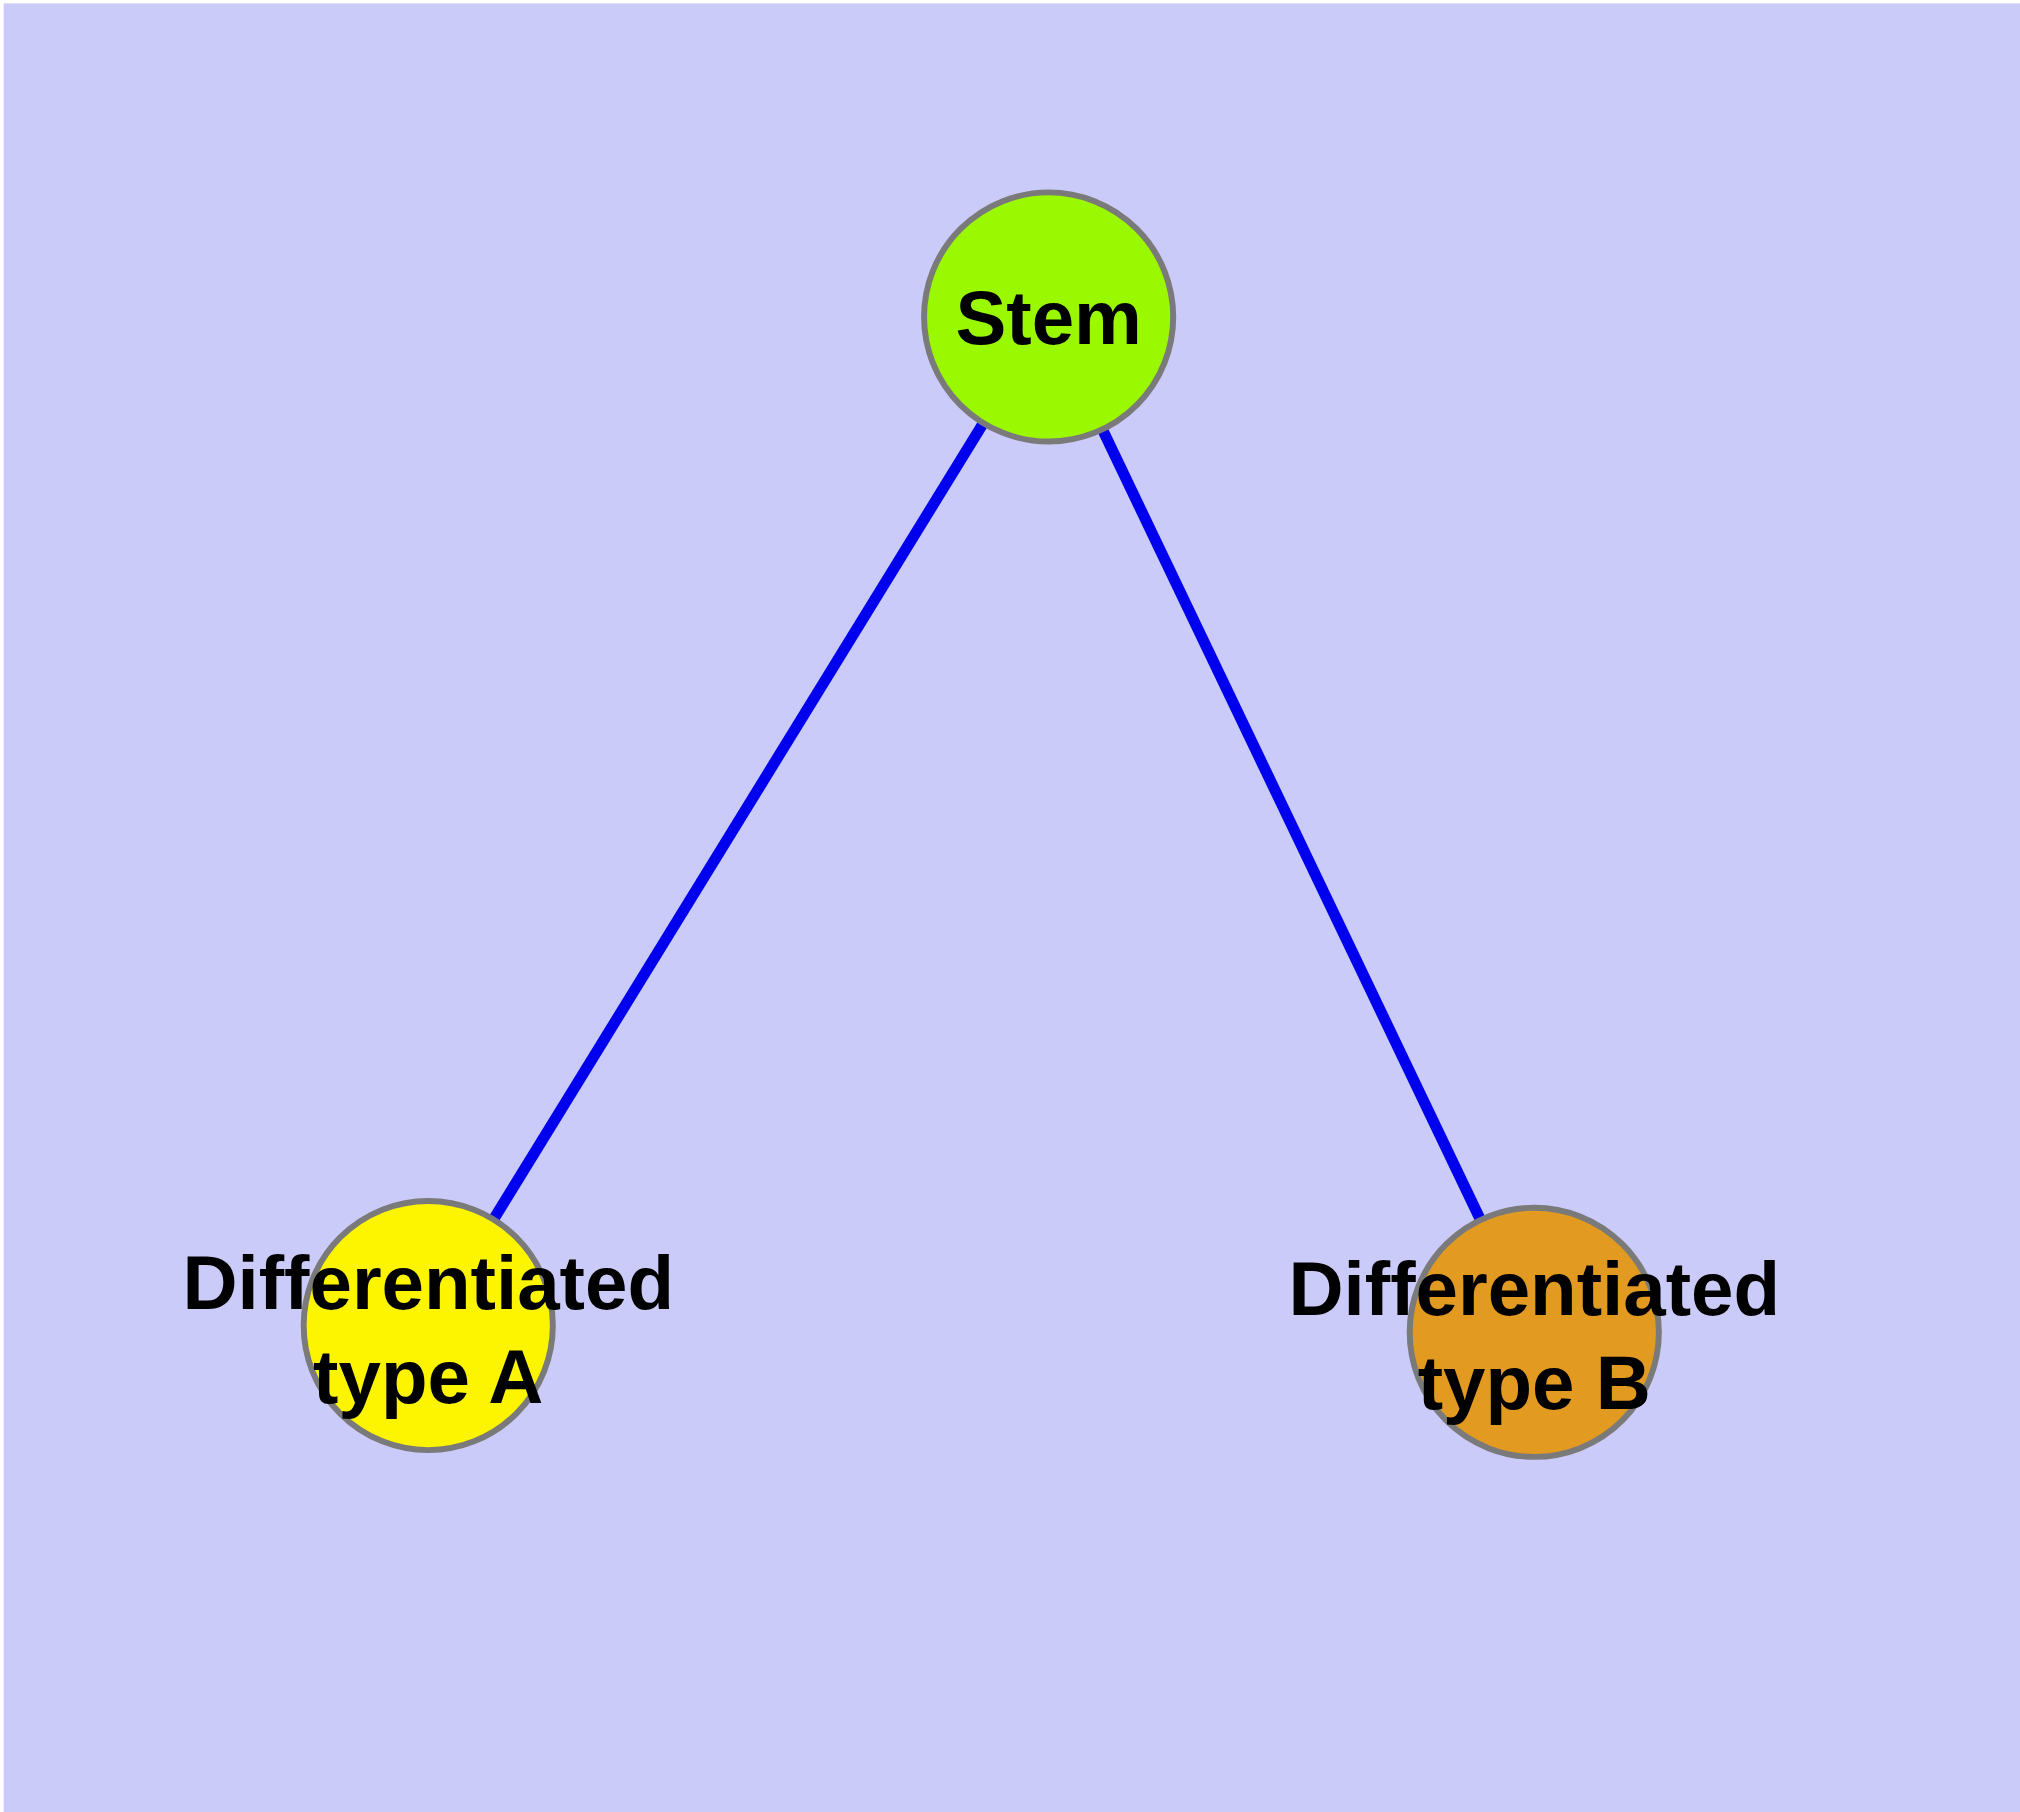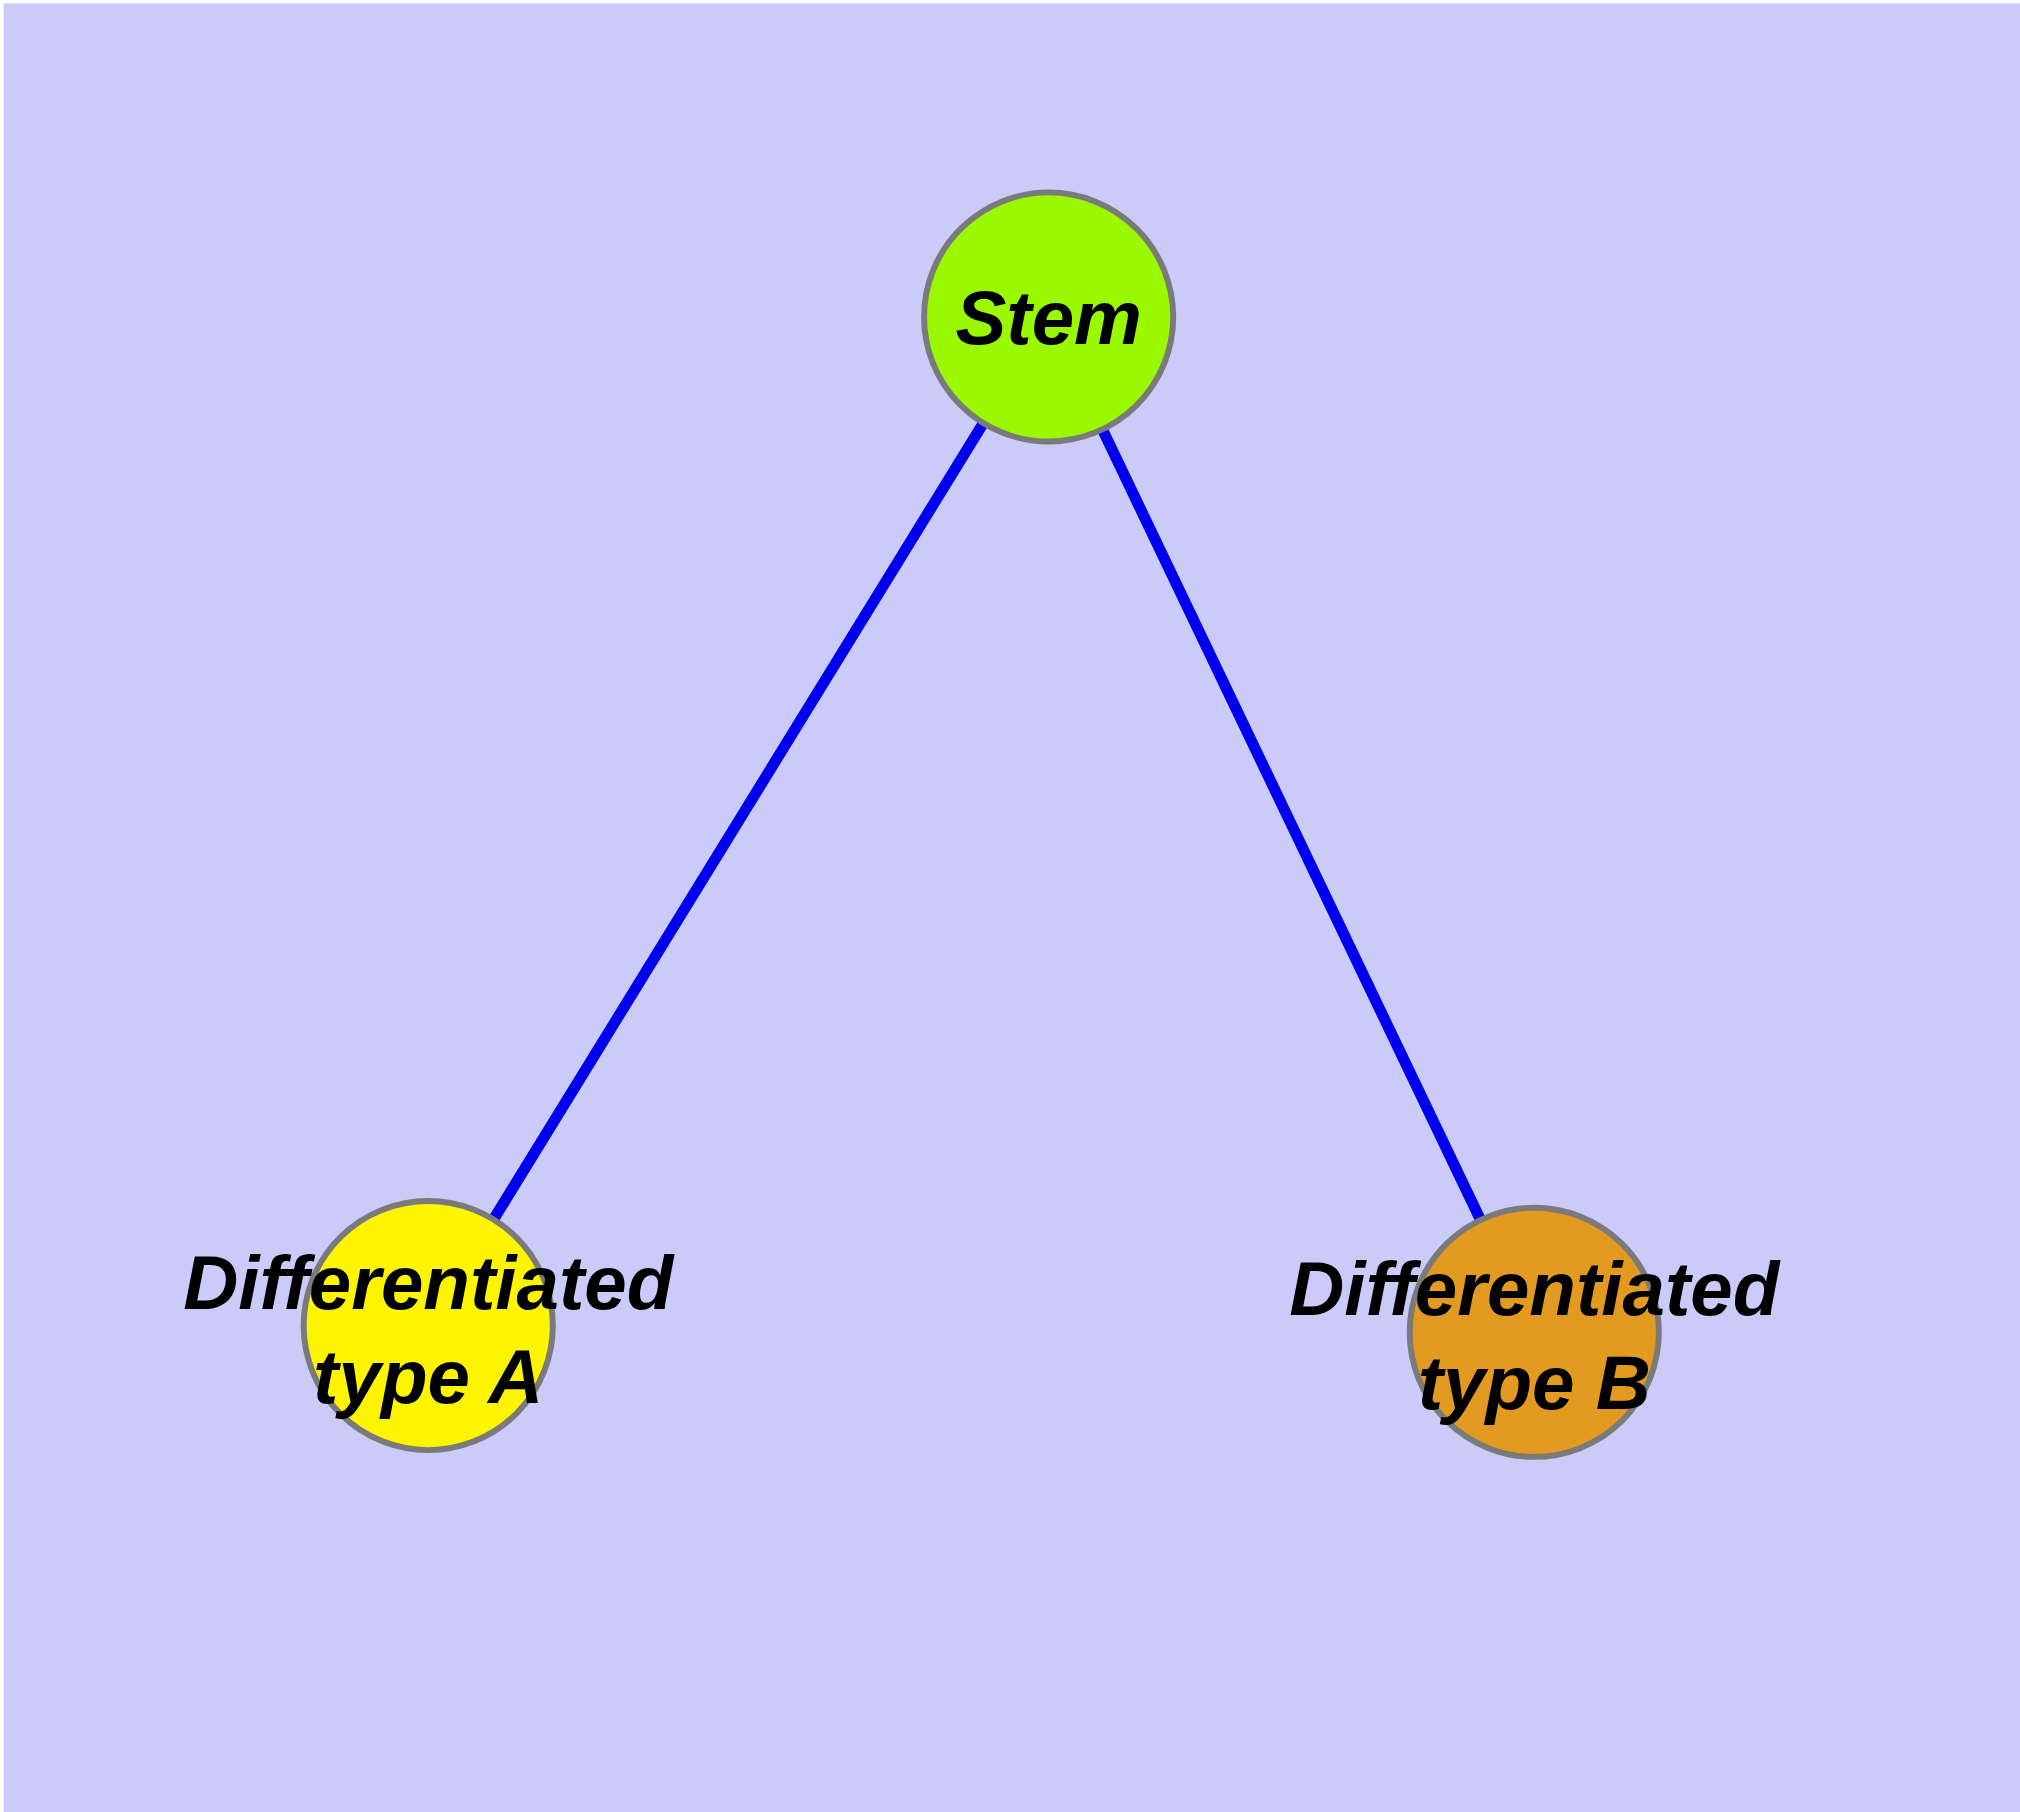--- a/index.html
+++ b/index.html
@@ -8,21 +8,20 @@
     width: 2021px;
     height: 1812px;
     background: #ffffff;
     overflow: hidden;
     font-family: "Liberation Sans", sans-serif;
   }
   .stage {
     position: relative;
     width: 2021px;
     height: 1812px;
-    font-style: italic;
   }
   svg {
     display: block;
   }
   .edge {
     stroke-width: 13px;
     fill: none;
     stroke-linecap: butt;
   }
   .node-circle {

